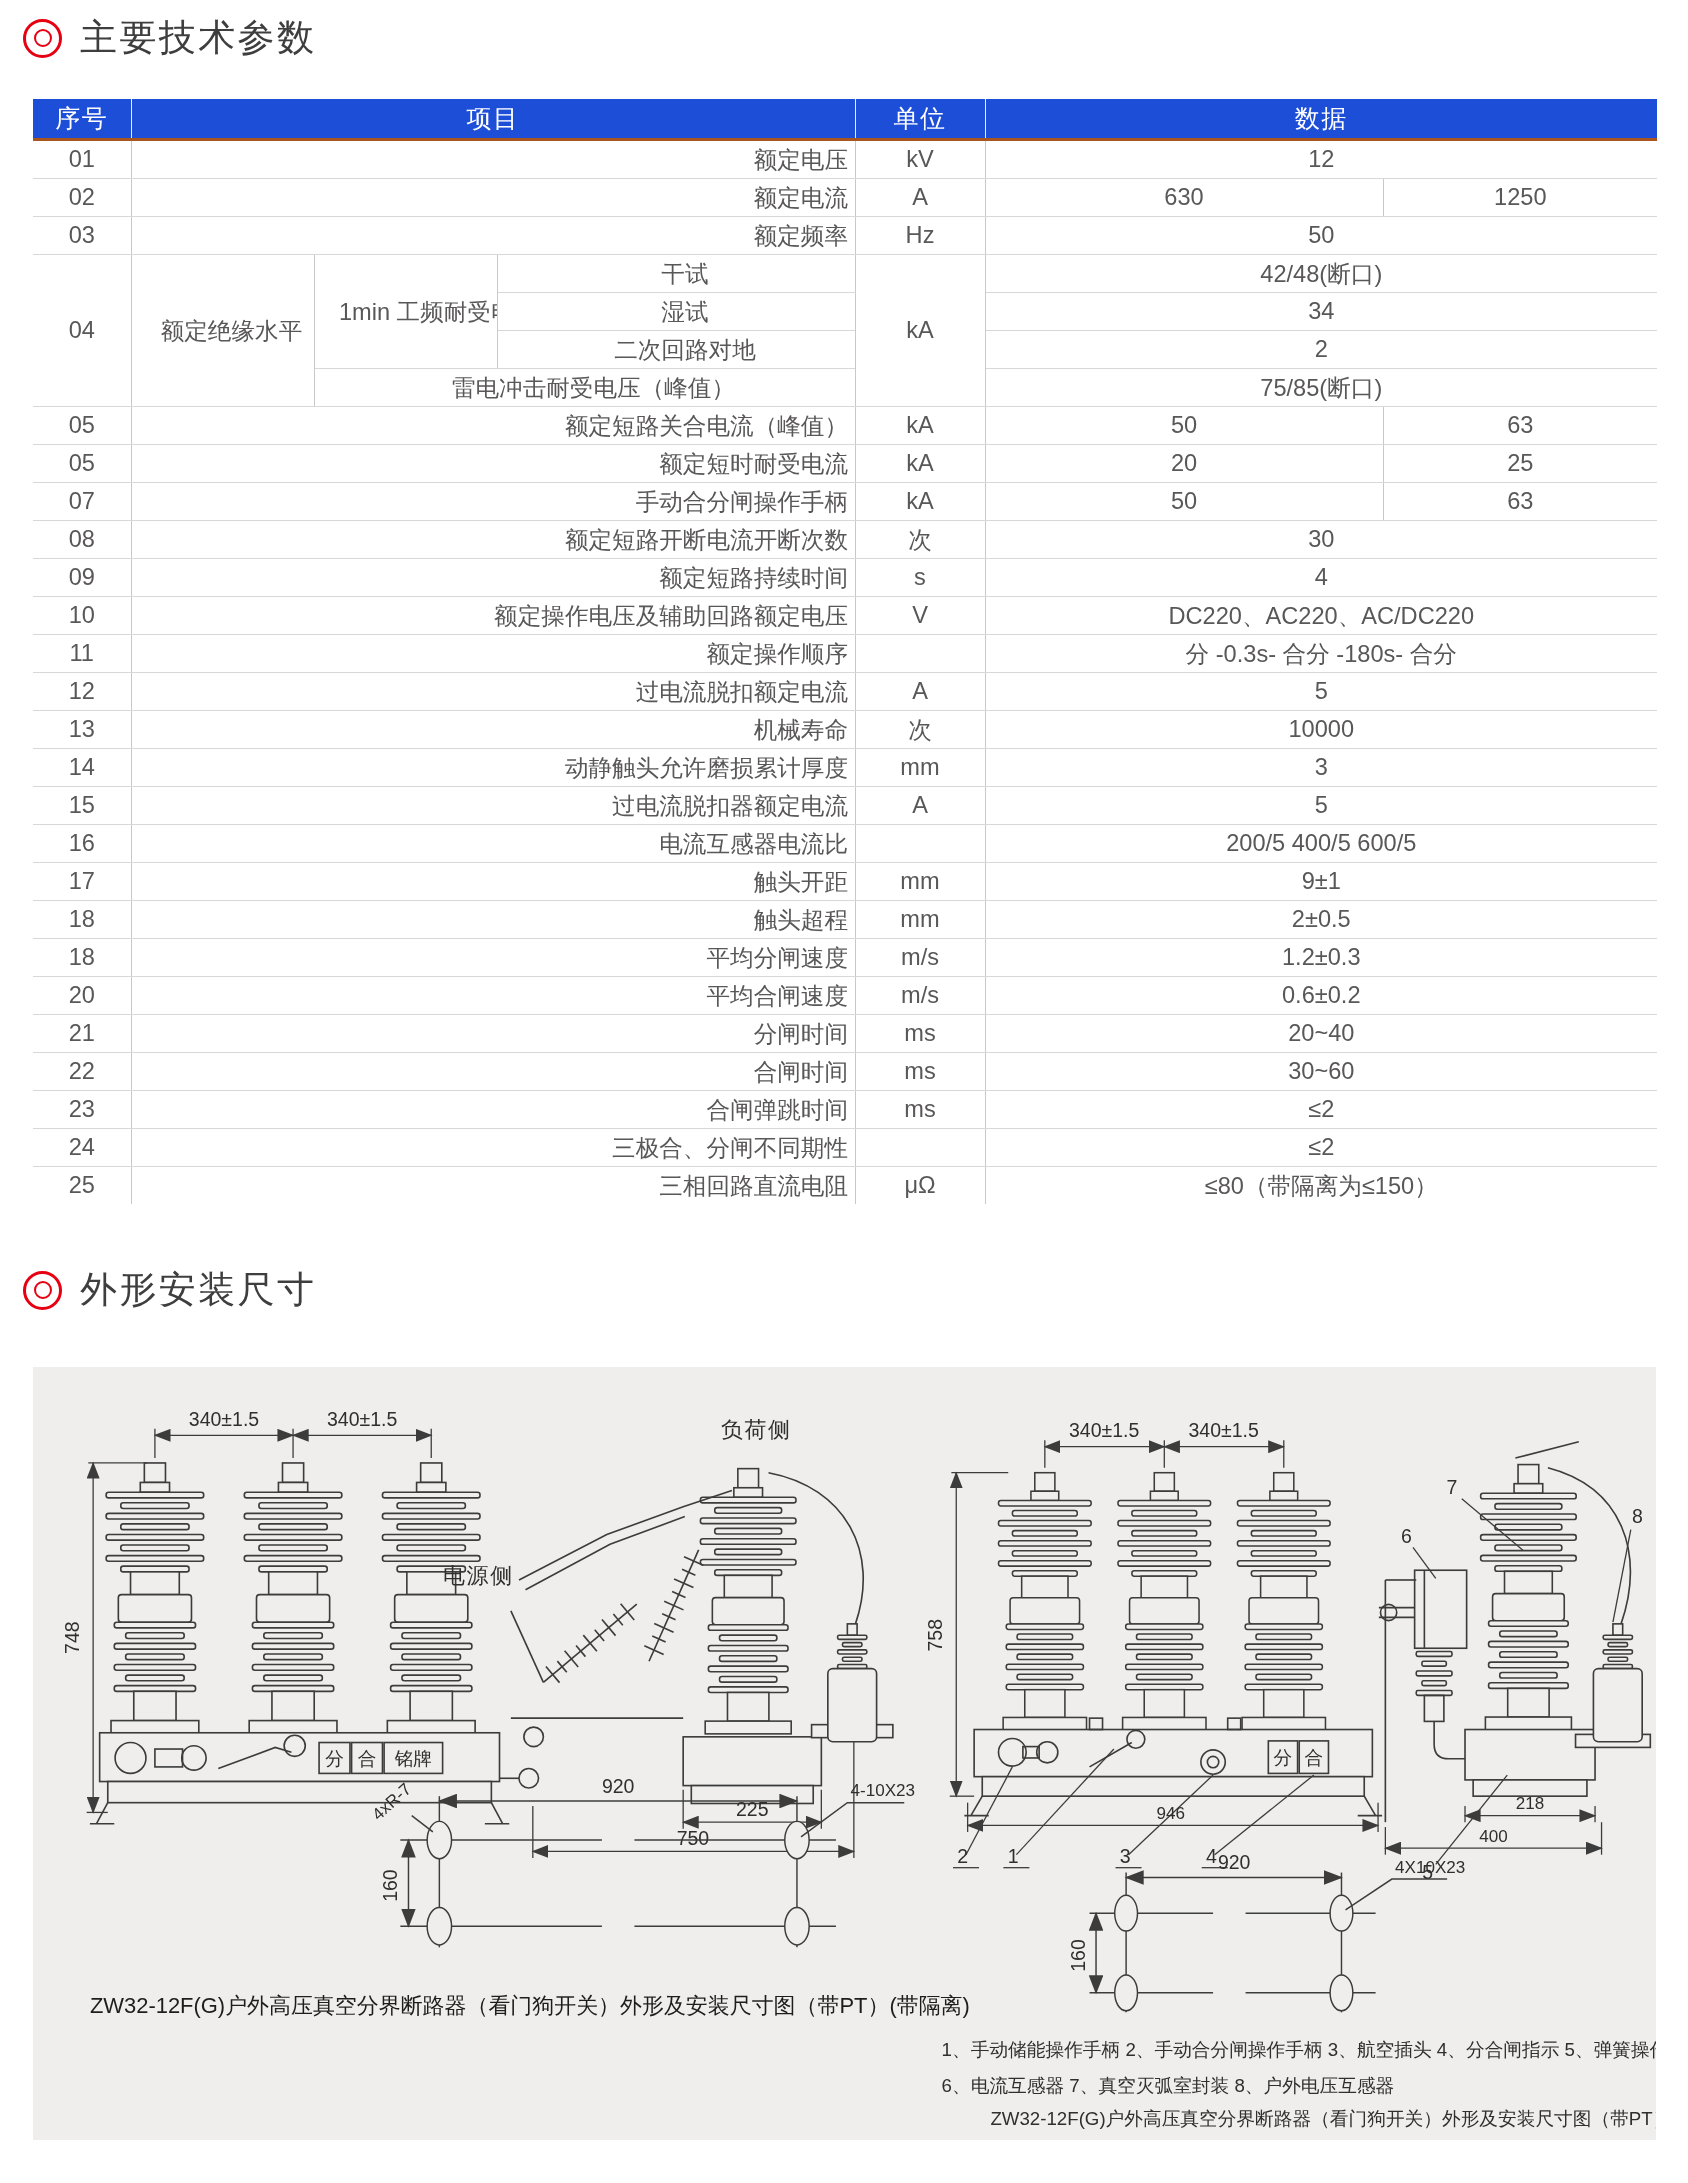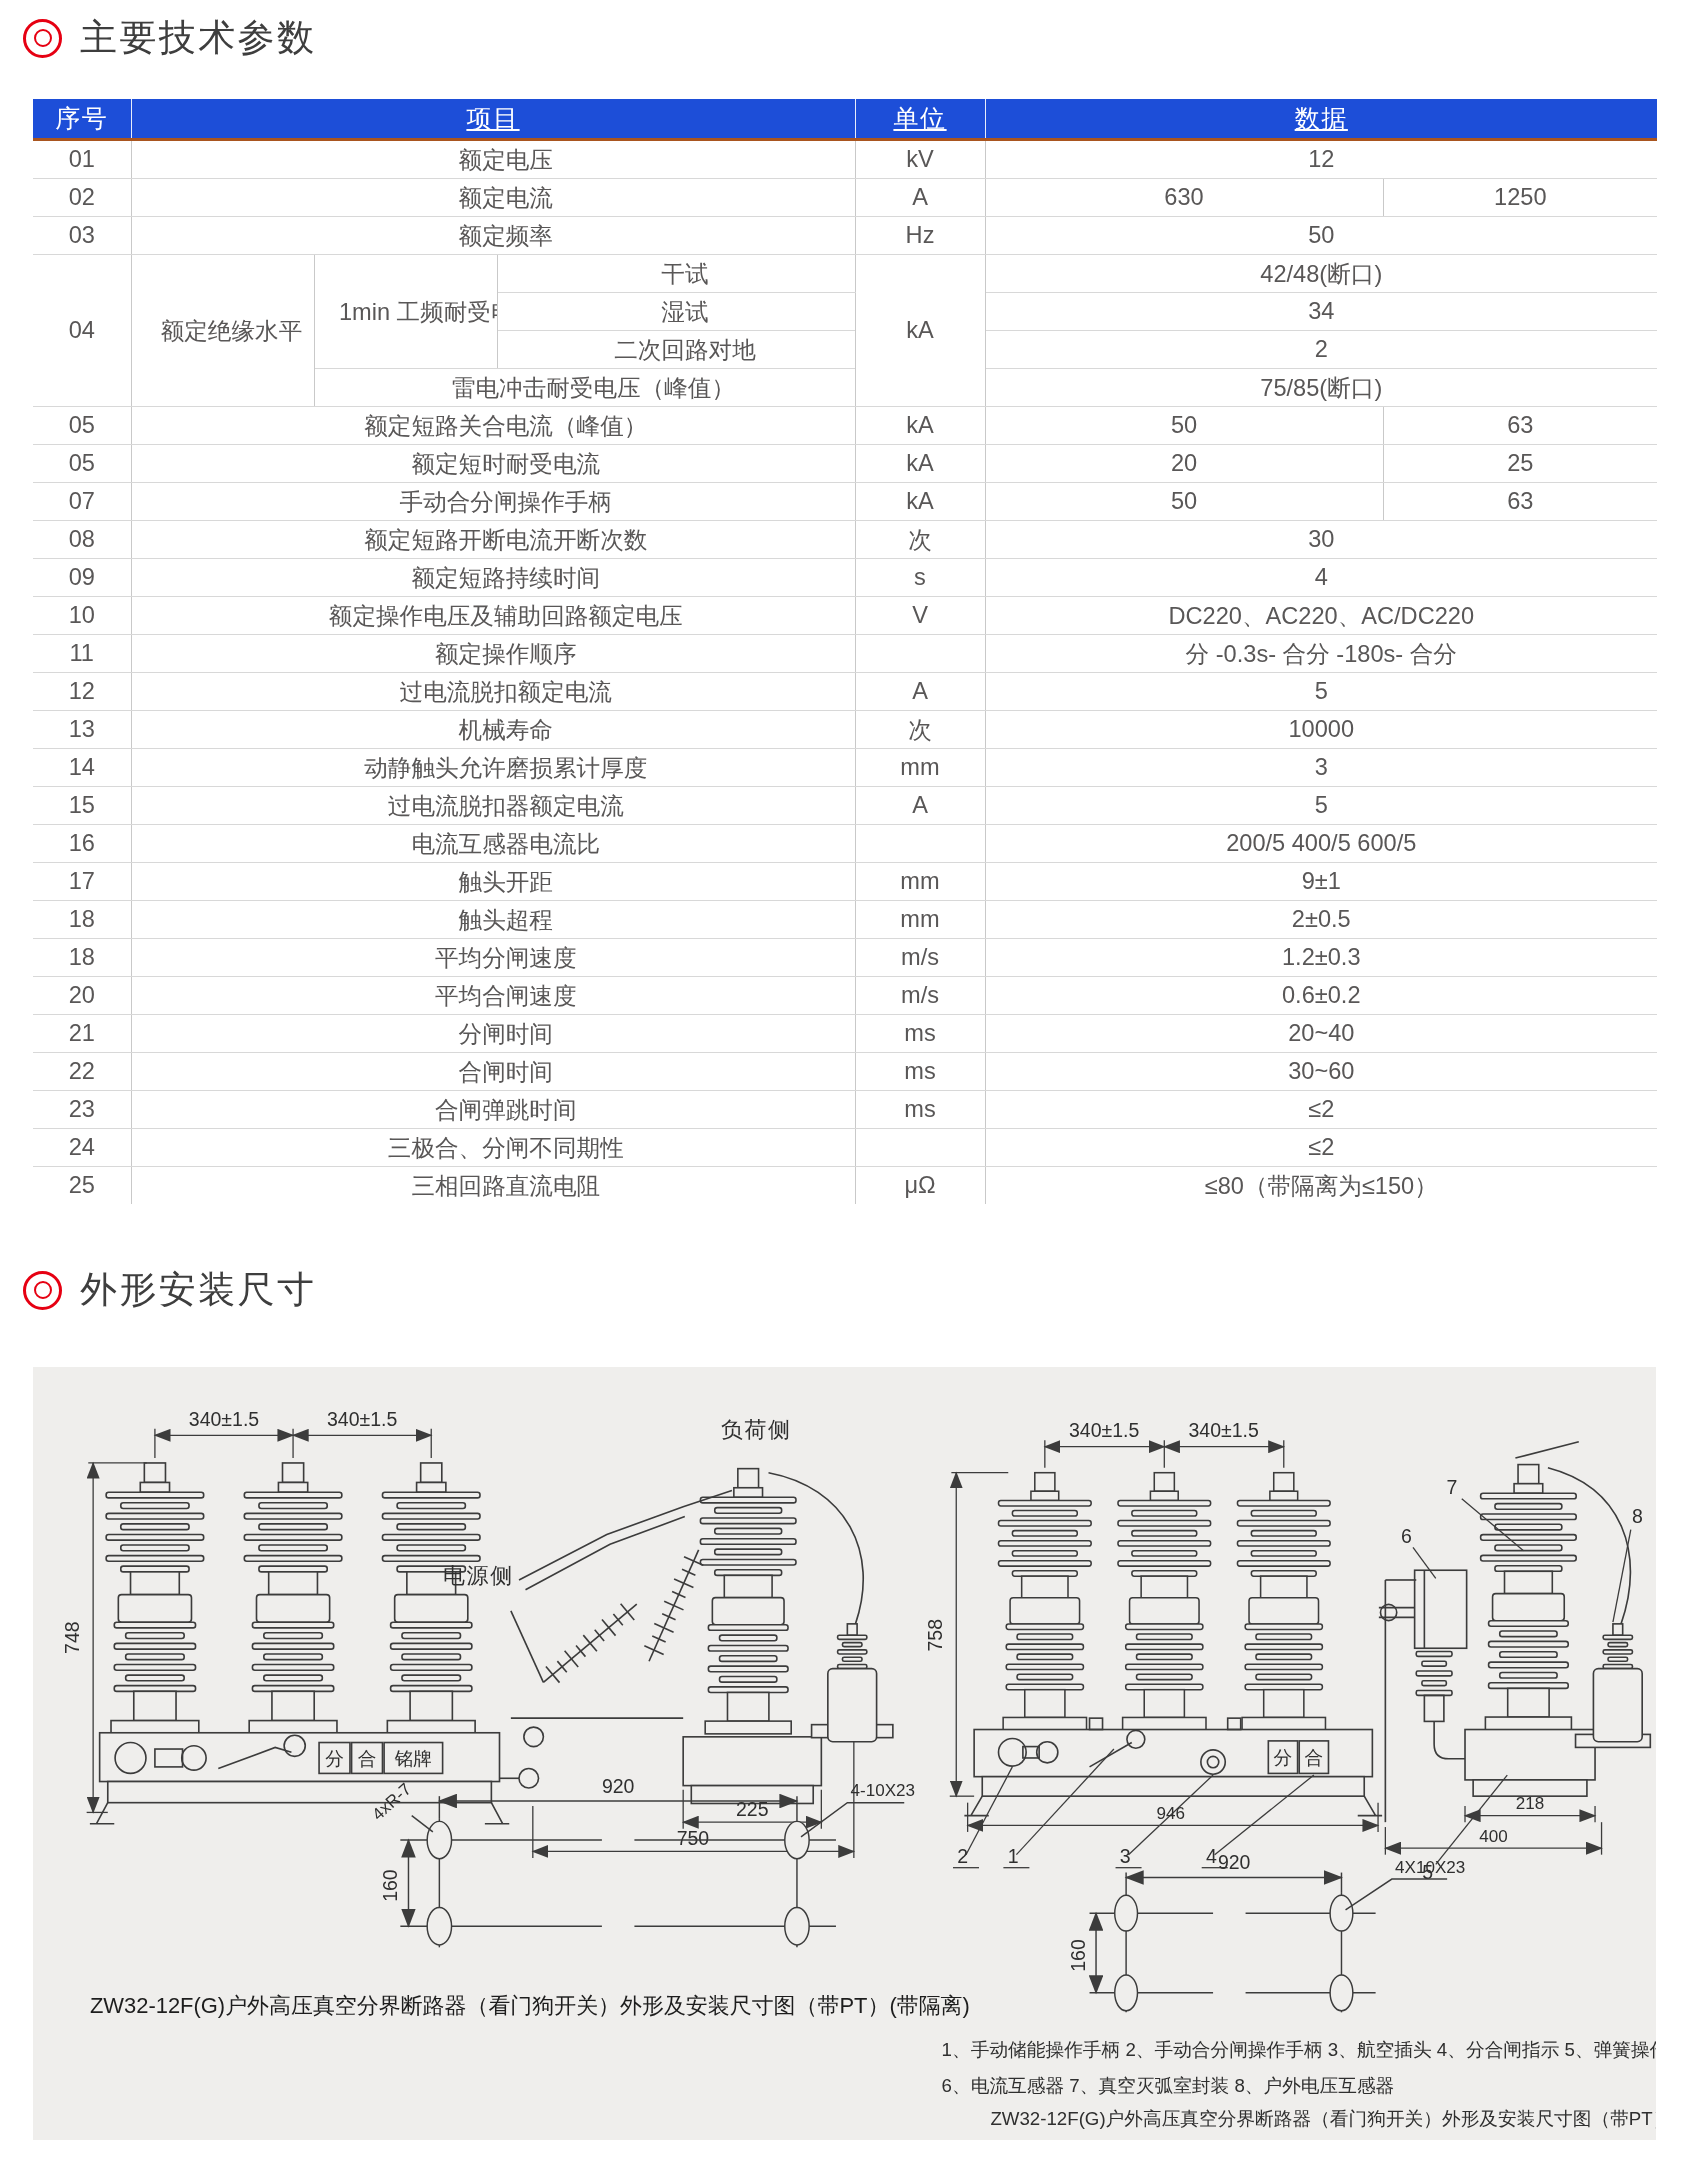--- a/index.html
+++ b/index.html
@@ -23,27 +23,27 @@
   table.spec{
     position:absolute;left:33px;top:99px;width:1623px;
     border-collapse:collapse;table-layout:fixed;border-style:hidden;
     color:#595757;font-size:23.6px;
   }
   .spec th{
     background:#1d4ed8;color:#ffffff;font-weight:normal;font-size:25px;
     height:39px;border-bottom:3.3px solid #a9551f;padding:0;
     letter-spacing:1.6px;
   }
-  .spec th + th{border-left:1.6px solid rgba(255,255,255,0.9);text-decoration:underline;}
+  .spec th + th{border-left:1.6px solid rgba(255,255,255,0.9);}
   .spec td{
     border:0.8px solid #c9c9c9;border-top:1.6px solid #d8d8d8;border-bottom:1.6px solid #d8d8d8;
     height:37px;text-align:center;padding:0 6.5px;overflow:hidden;white-space:nowrap;
   }
   .spec tr:last-child td{border-bottom:2.4px solid #c2c2c2;}
-  .spec td.item{text-align:center;padding-left:32px;}
+  .spec td.item{text-align:right;padding-left:32px;}
   .spec td.item2{text-align:center;padding-left:24.4px;}
 
   .panel{
     position:absolute;left:33px;top:1367px;width:1623px;height:773px;
     background:#efeeec;
   }
   .panel svg{position:absolute;left:0;top:0;width:100%;height:100%;}
   svg text{fill:#2f2f2f;stroke:none;font-family:"Liberation Sans","DejaVu Sans",sans-serif;}
   .dimtxt{font-size:24px;}
   .dimtxt-s{font-size:21px;}

